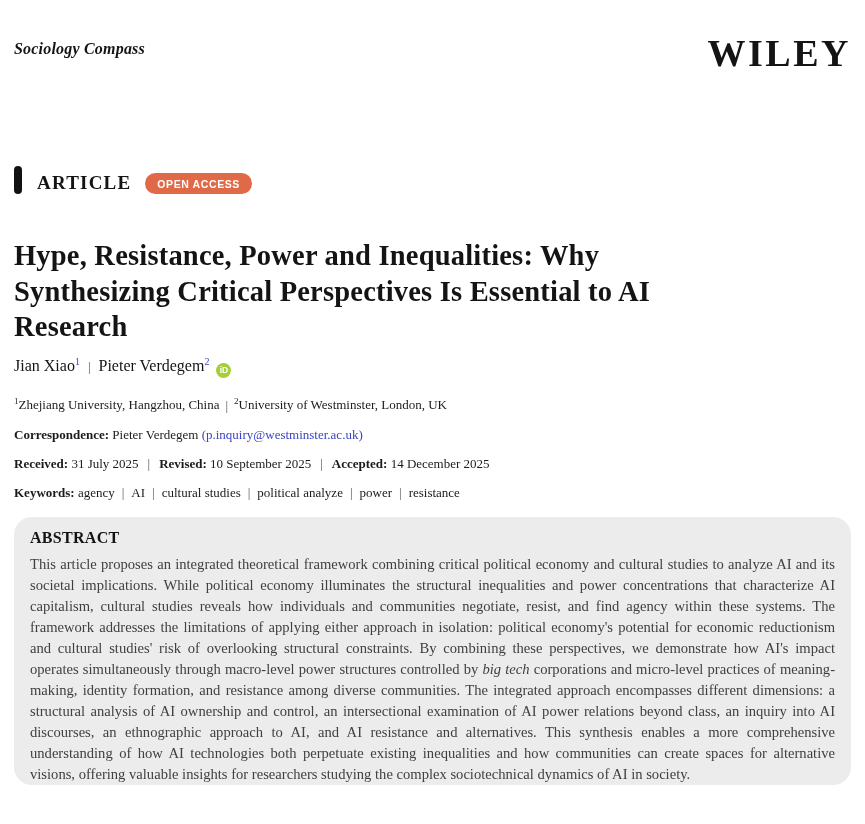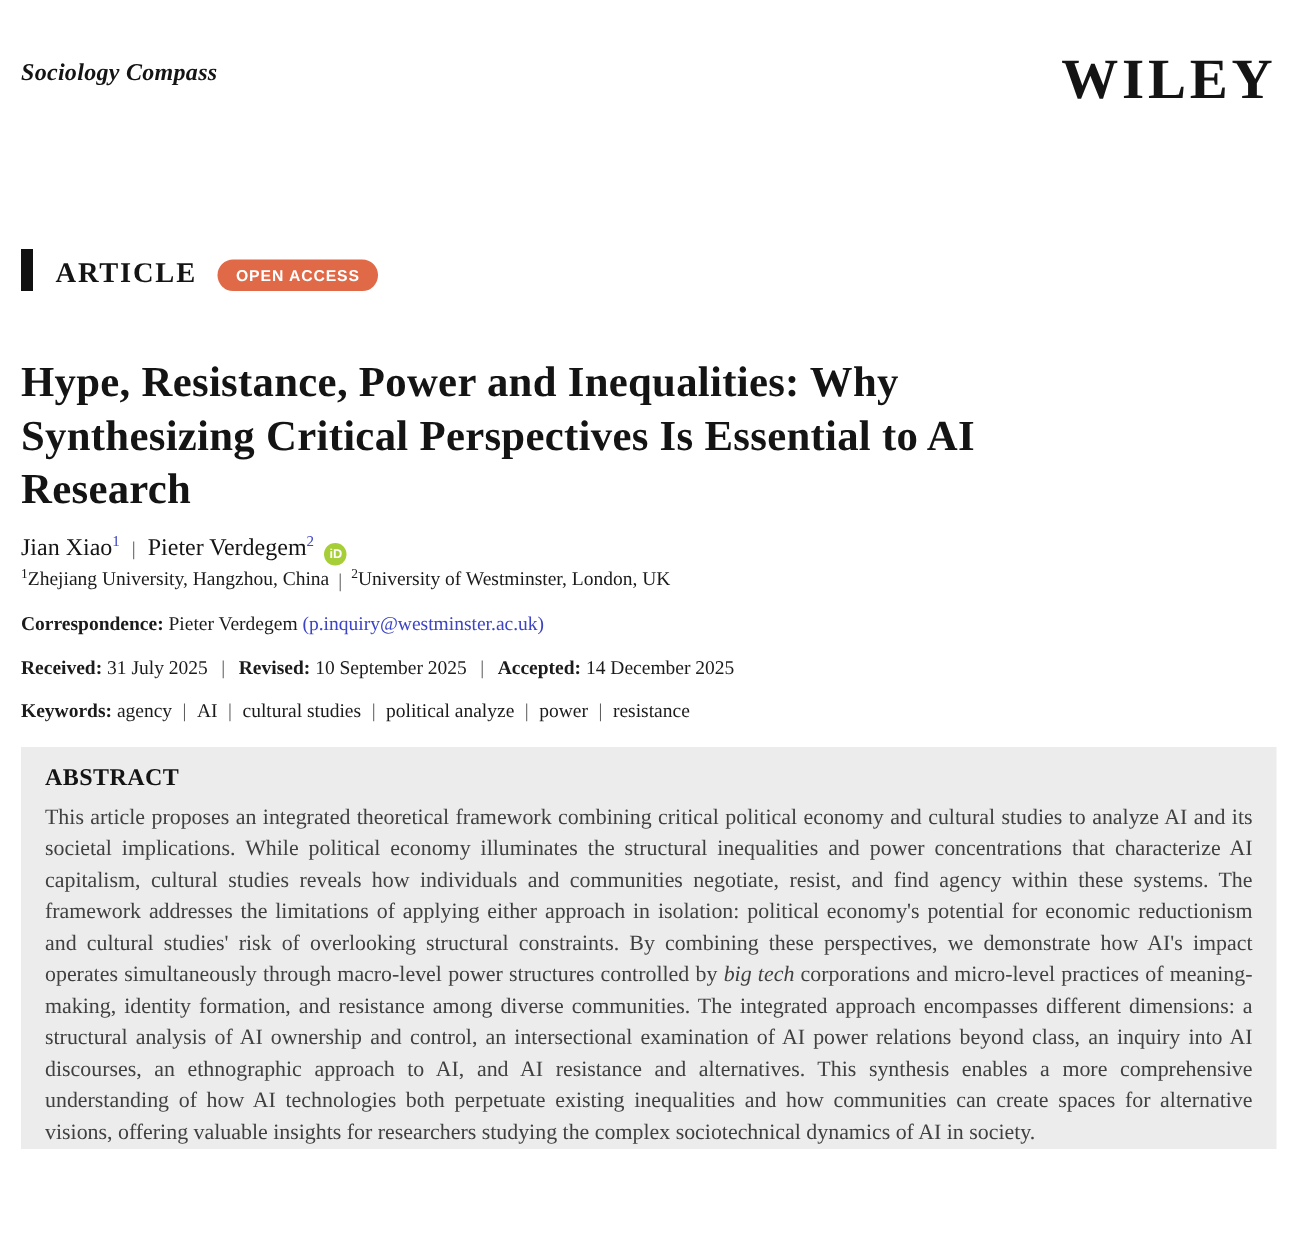--- a/index.html
+++ b/index.html
@@ -1,21 +1,21 @@
 <!DOCTYPE html>
 <html style="--orange: #E06947; --green: #A6CE39; --link: #3D44C3; --box: #ECECEC;"><head>
 <meta charset="utf-8">
 <style>
   :root{
     --orange:#E06947;
     --green:#A6CE39;
     --link:#3D44C3;
     --box:#ECECEC;
   }
-  *{box-sizing:border-box;}
+  *{box-sizing:border-box;border-radius:18px;}
   html,body{margin:0;padding:0;}
   body{
     width:865px;height:824px;background:#fff;color:#141414;
     font-family:"Liberation Serif",serif;
     overflow:hidden;
   }
   .page{padding:0 14px;}
 
   .header{display:flex;justify-content:space-between;align-items:flex-start;padding-top:34px;}
   .journal{font-size:16px;font-weight:700;font-style:italic;letter-spacing:.2px;padding-top:6px;}
@@ -35,21 +35,21 @@
   .authors{margin-top:11px;font-size:16px;}
   .authors sup{color:var(--link);font-size:10px;font-weight:400;}
   .sep{color:#555;margin:0 8px;font-size:13px;}
   .orcid{
     display:inline-block;width:15px;height:15px;border-radius:50%;
     background:var(--green);color:#fff;font-family:"Liberation Sans",sans-serif;
     font-size:8.5px;font-weight:700;text-align:center;line-height:15px;
     margin-left:7px;vertical-align:-2px;
   }
 
-  .affiliations{font-size:13px;color:#1b1b1b;}
+  .affiliations{margin-top:18px;font-size:13px;color:#1b1b1b;}
   .affiliations sup{font-size:9px;}
   .affiliations .sep{margin:0 6px;}
 
   .meta{margin-top:13px;font-size:13px;color:#1b1b1b;}
   .meta b{font-weight:700;}
   .email{color:var(--link);text-decoration:none;cursor:pointer;}
   .dates .sep{margin:0 9px;}
   .keywords .sep{margin:0 7px;}
 
   .abstract{margin-top:16px;background:var(--box);padding:12px 16px 0;}

